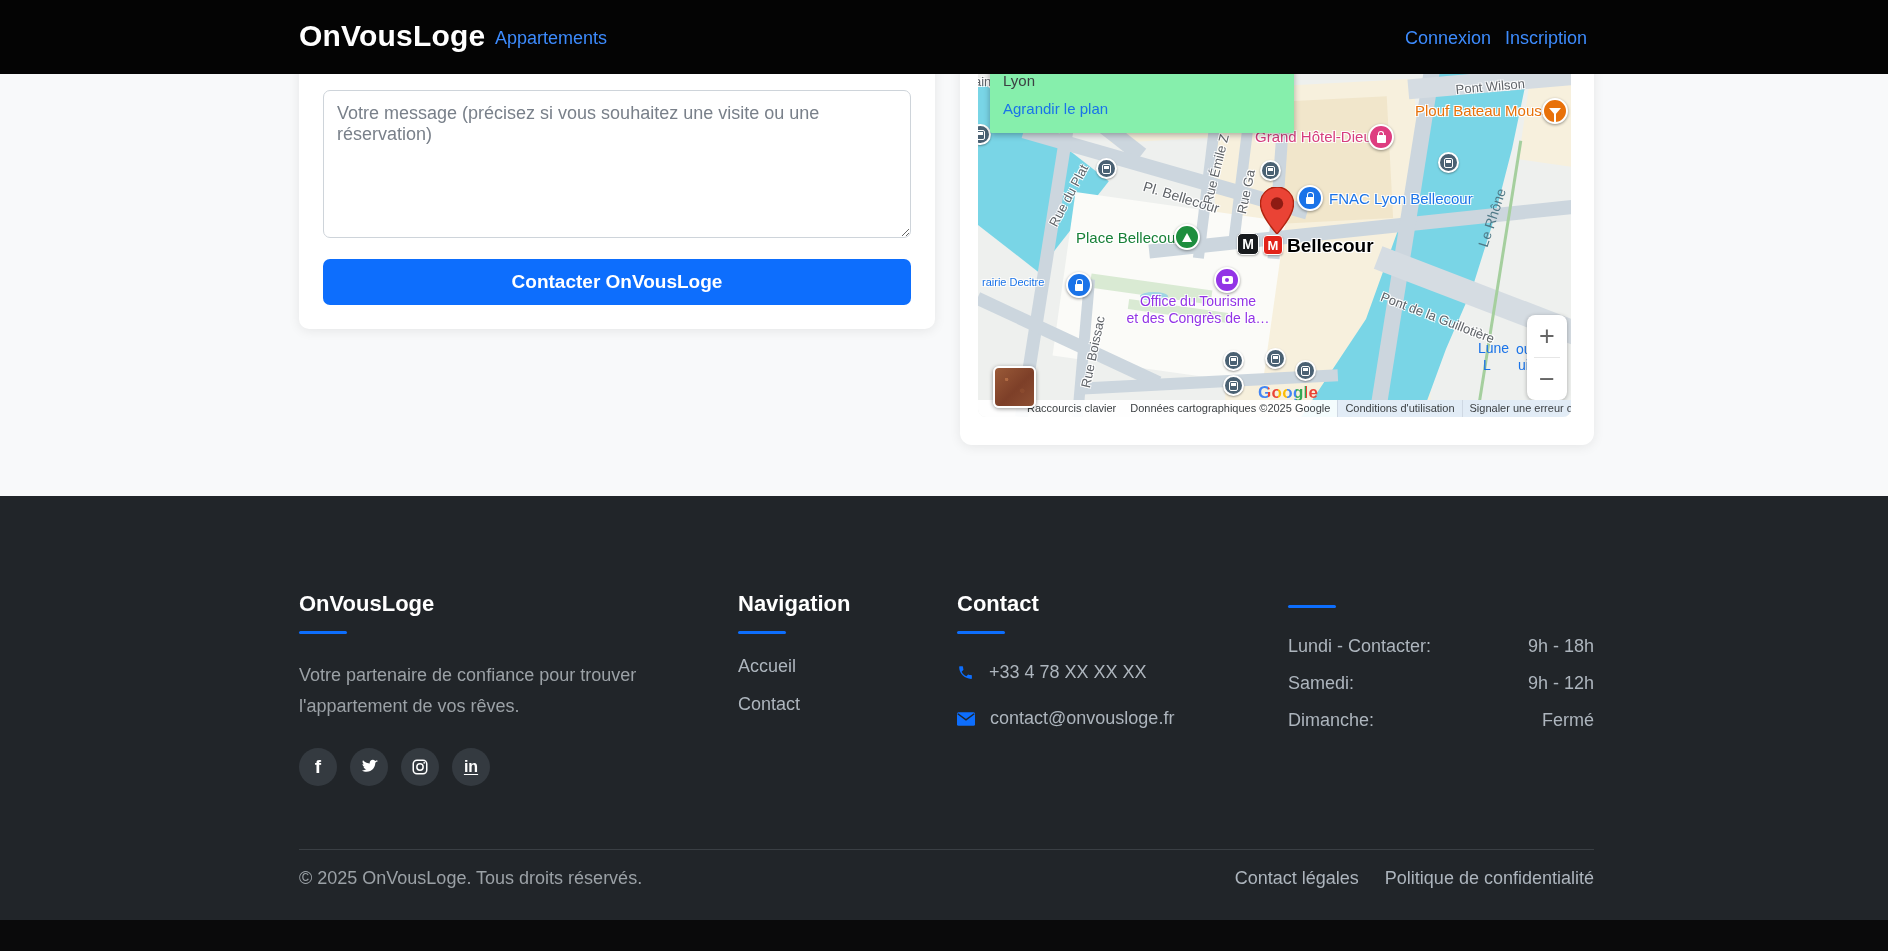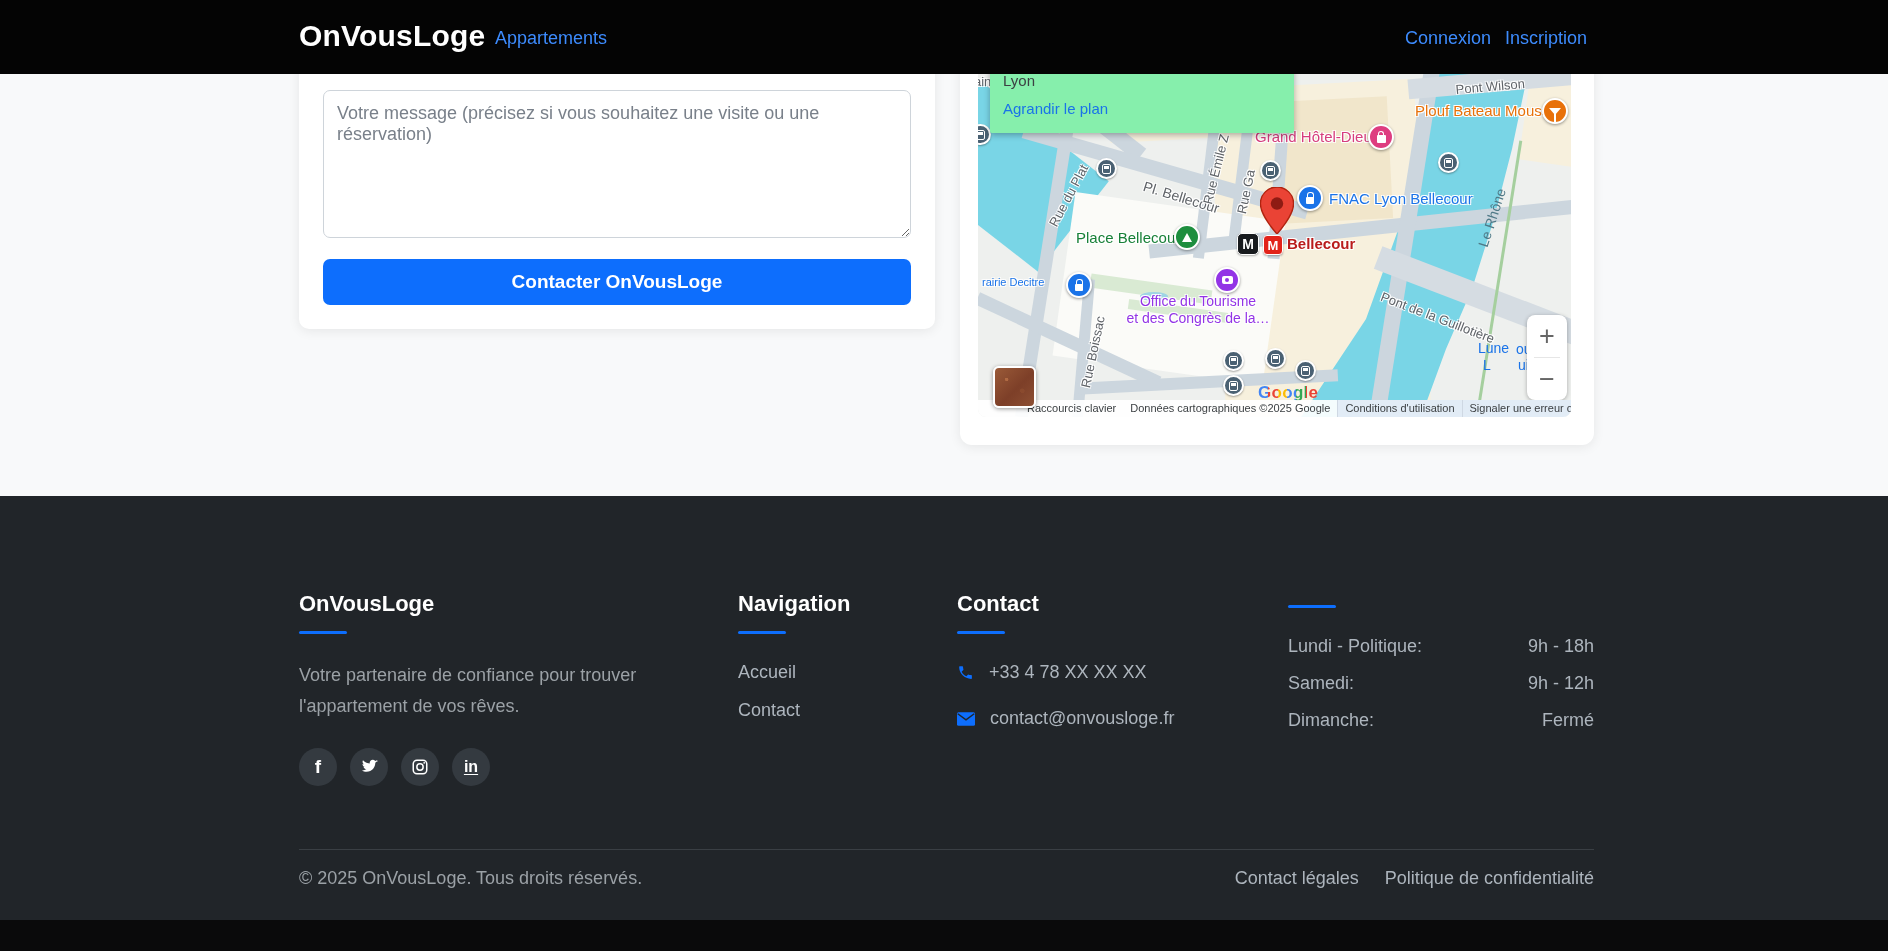--- a/index.html
+++ b/index.html
@@ -129,21 +129,21 @@
       <div class="map-label" style="left:168px;top:134px;font-size:14px;transform:rotate(17deg);transform-origin:0 0;">Pl. Bellecour</div>
       <div class="map-label" style="left:68px;top:178px;transform:rotate(-62deg);transform-origin:0 0;">Rue du Plat</div>
       <div class="map-label" style="left:222px;top:158px;transform:rotate(-76deg);transform-origin:0 0;">Rue Émile Z</div>
       <div class="map-label" style="left:256px;top:168px;transform:rotate(-78deg);transform-origin:0 0;">Rue Ga</div>
       <div class="map-label" style="left:100px;top:342px;transform:rotate(-78deg);transform-origin:0 0;">Rue Boissac</div>
       <div class="map-label" style="left:477px;top:38px;transform:rotate(-5deg);transform-origin:0 0;">Pont Wilson</div>
       <div class="map-label" style="left:406px;top:245px;transform:rotate(21deg);transform-origin:0 0;">Pont de la Guillotière</div>
       <div class="map-label" style="left:497px;top:200px;transform:rotate(-72deg);transform-origin:0 0;color:#4f7987;font-size:14px;text-shadow:none;">Le Rhône</div>
       <div class="map-label" style="left:277px;top:84px;color:#d63d7d;font-size:15px;">Grand Hôtel-Dieu</div>
       <div class="map-label" style="left:351px;top:146px;color:#1a73e8;font-size:15px;">FNAC Lyon Bellecour</div>
-      <div class="map-label" style="left:309px;top:191px;color:#b91c1c;font-size:15px;font-weight:bold;">Bellecour</div>
+      <div class="map-label" style="left:309px;top:191px;color:#000000;font-size:19px;font-weight:bold;">Bellecour</div>
       <div class="map-label" style="left:98px;top:185px;color:#188038;font-size:15px;">Place Bellecour</div>
       <div class="map-label" style="left:4px;top:232px;color:#1a73e8;font-size:11px;">rairie Decitre</div>
       <div class="map-label" style="left:135px;top:249px;width:170px;text-align:center;color:#9334e6;font-size:14px;white-space:normal;line-height:17px;">
         <div>Office du Tourisme</div>
         <div>et des Congrès de la…</div>
       </div>
       <div class="map-label" style="left:437px;top:58px;color:#e8710a;font-size:15px;">Plouf Bateau Mousse</div>
 
       <div class="frag" style="left:500px;top:296px;">Lune</div>
       <div class="frag" style="left:538px;top:297px;">ou</div>
@@ -250,21 +250,21 @@
               <circle cx="17.6" cy="6.4" r="1.2" fill="#fff" stroke="none"></circle>
             </svg>
         </div>
         <div class="soc soc-in">in</div>
       </div>
     </div>
 
     <div class="f-col" style="left:738px;width:170px;">
       <div class="f-h">Navigation</div>
       <div class="f-underline"></div>
-      <div style="margin-top:28px;">
+      <div style="margin-top:22px;">
         <div class="f-link">Accueil</div>
         <div class="f-link">Contact</div>
       </div>
     </div>
 
     <div class="f-col" style="left:957px;width:270px;">
       <div class="f-h">Contact</div>
       <div class="f-underline"></div>
       <div style="margin-top:28px;">
         <div class="c-row">
@@ -280,21 +280,21 @@
             </svg>
           <span>contact@onvousloge.fr</span>
         </div>
       </div>
     </div>
 
     <div class="f-col" style="left:1288px;width:306px;">
       <div class="f-underline"></div>
       <div style="margin-top:28px;">
         <div class="h-row">
-          <span>Lundi - Politique:</span>
+          <span>Lundi - Contacter:</span>
           <span>9h - 18h</span>
         </div>
         <div class="h-row">
           <span>Samedi:</span>
           <span>9h - 12h</span>
         </div>
         <div class="h-row">
           <span>Dimanche:</span>
           <span>Fermé</span>
         </div>

